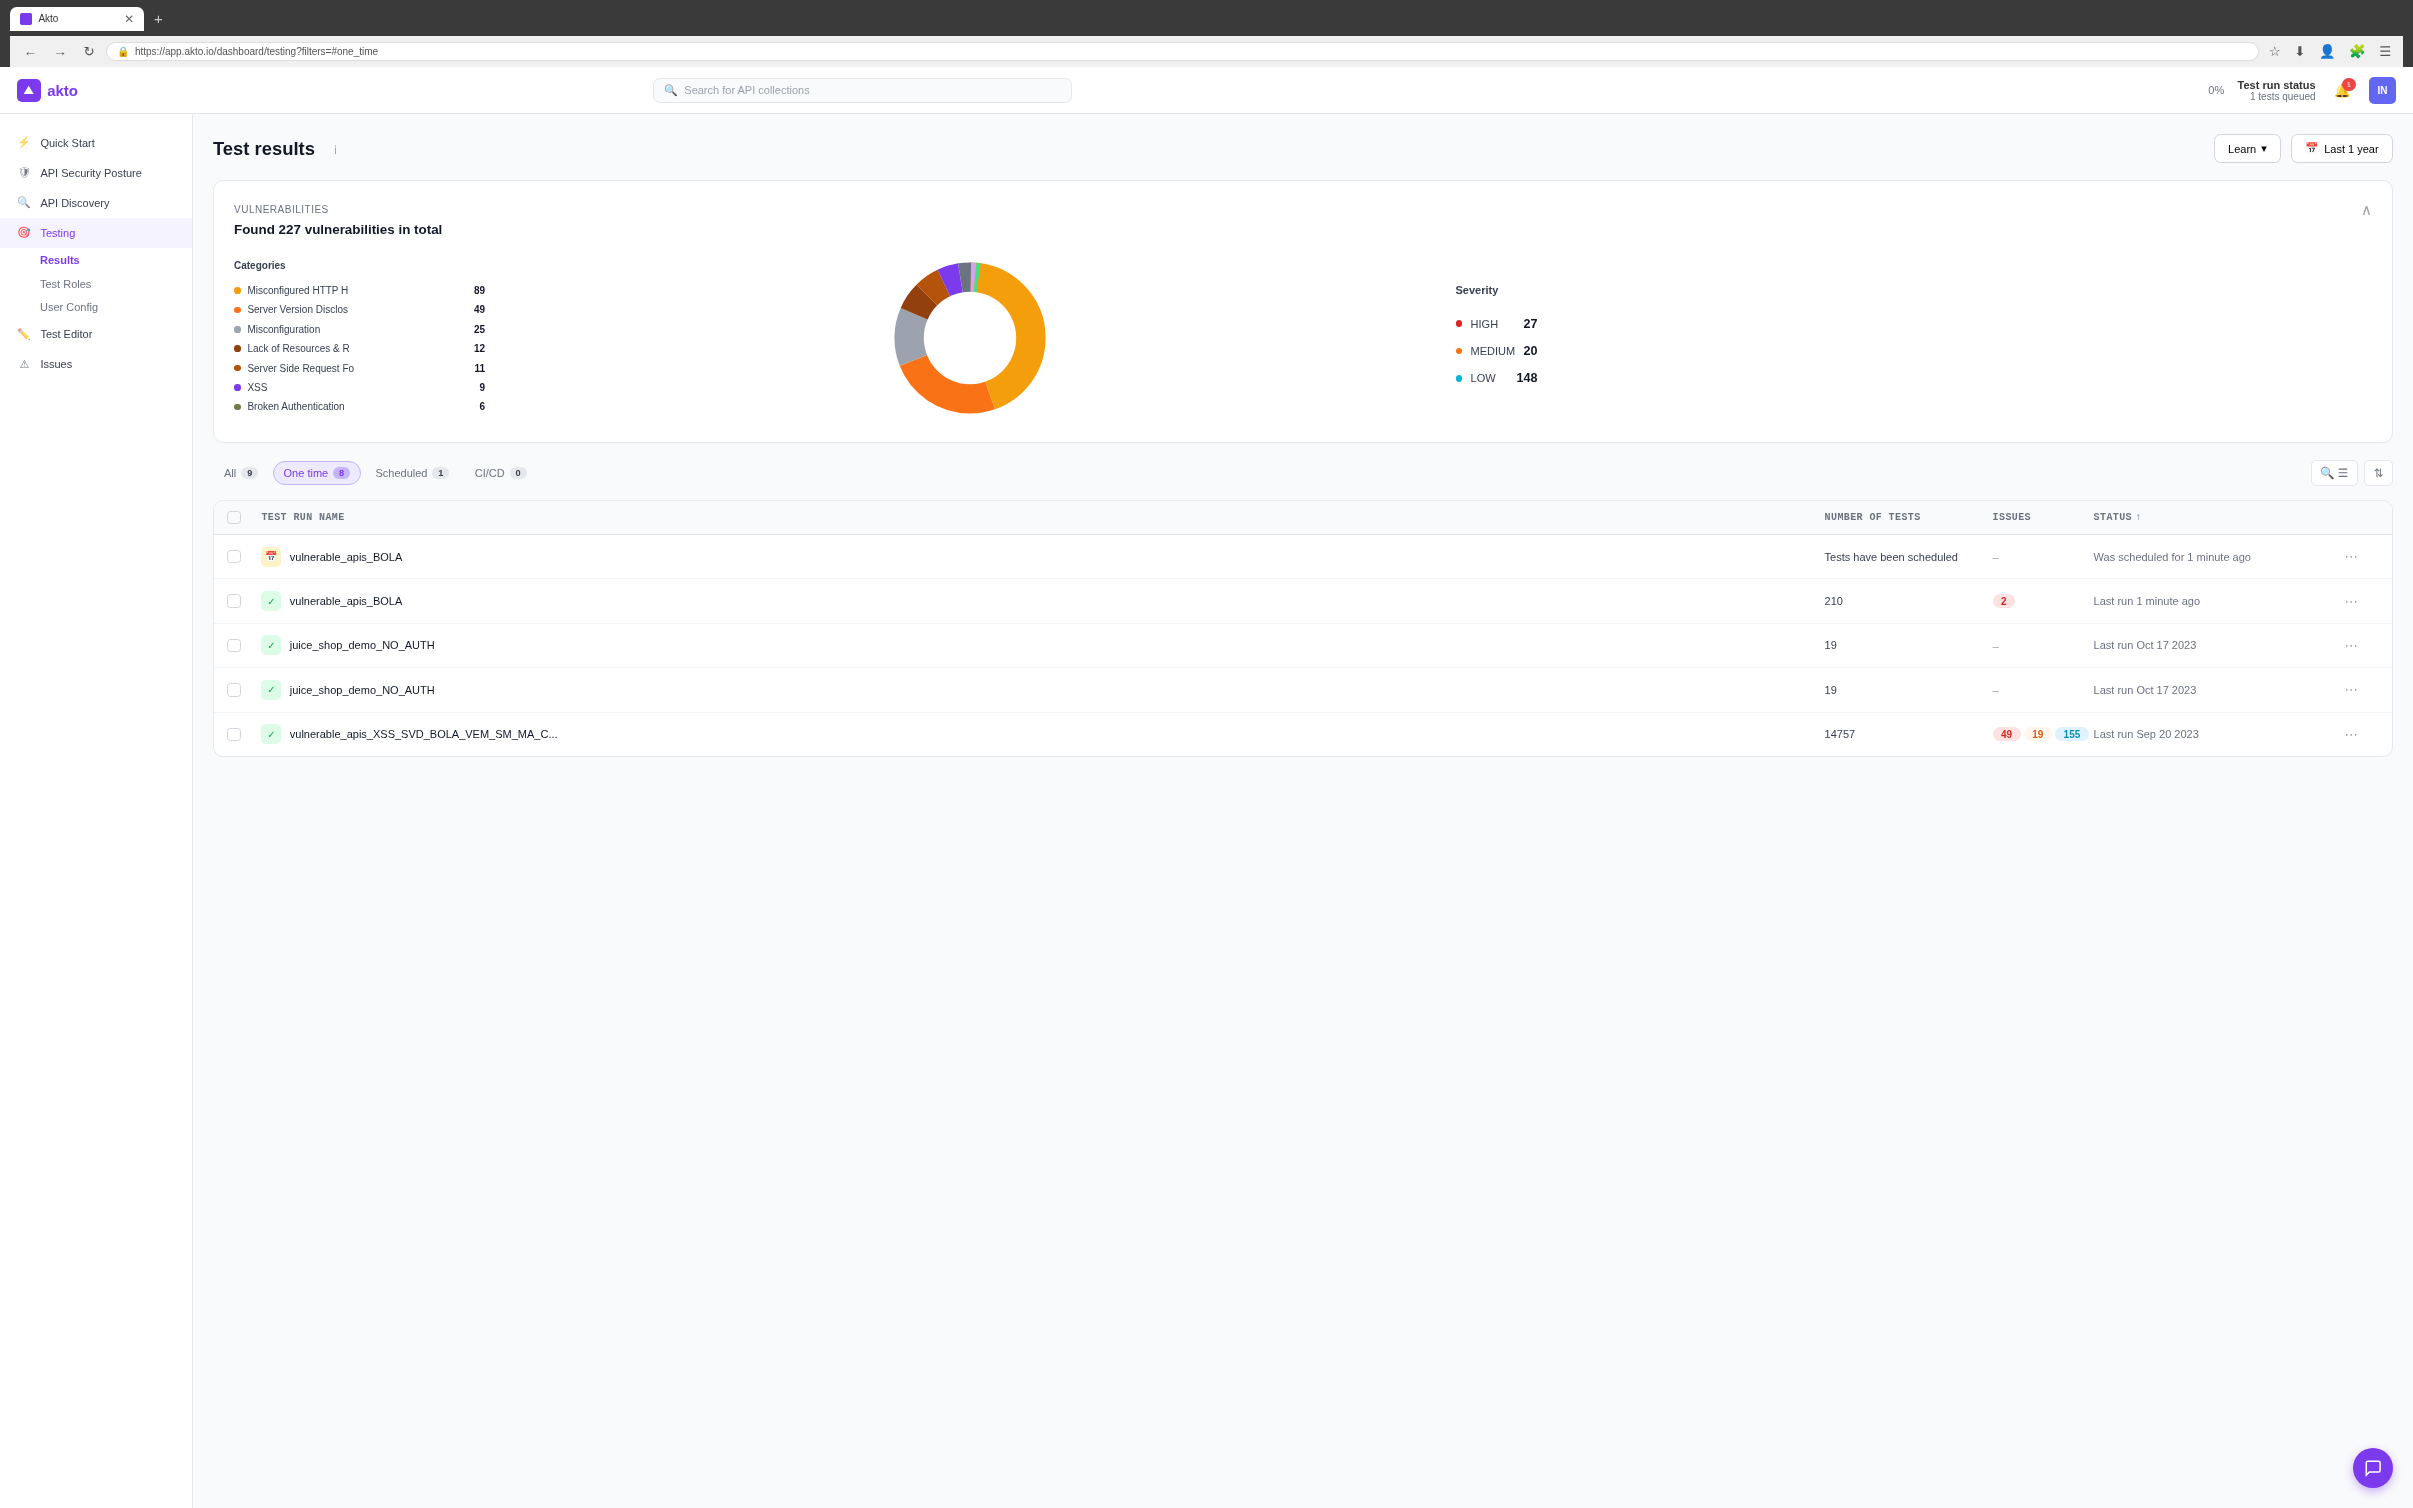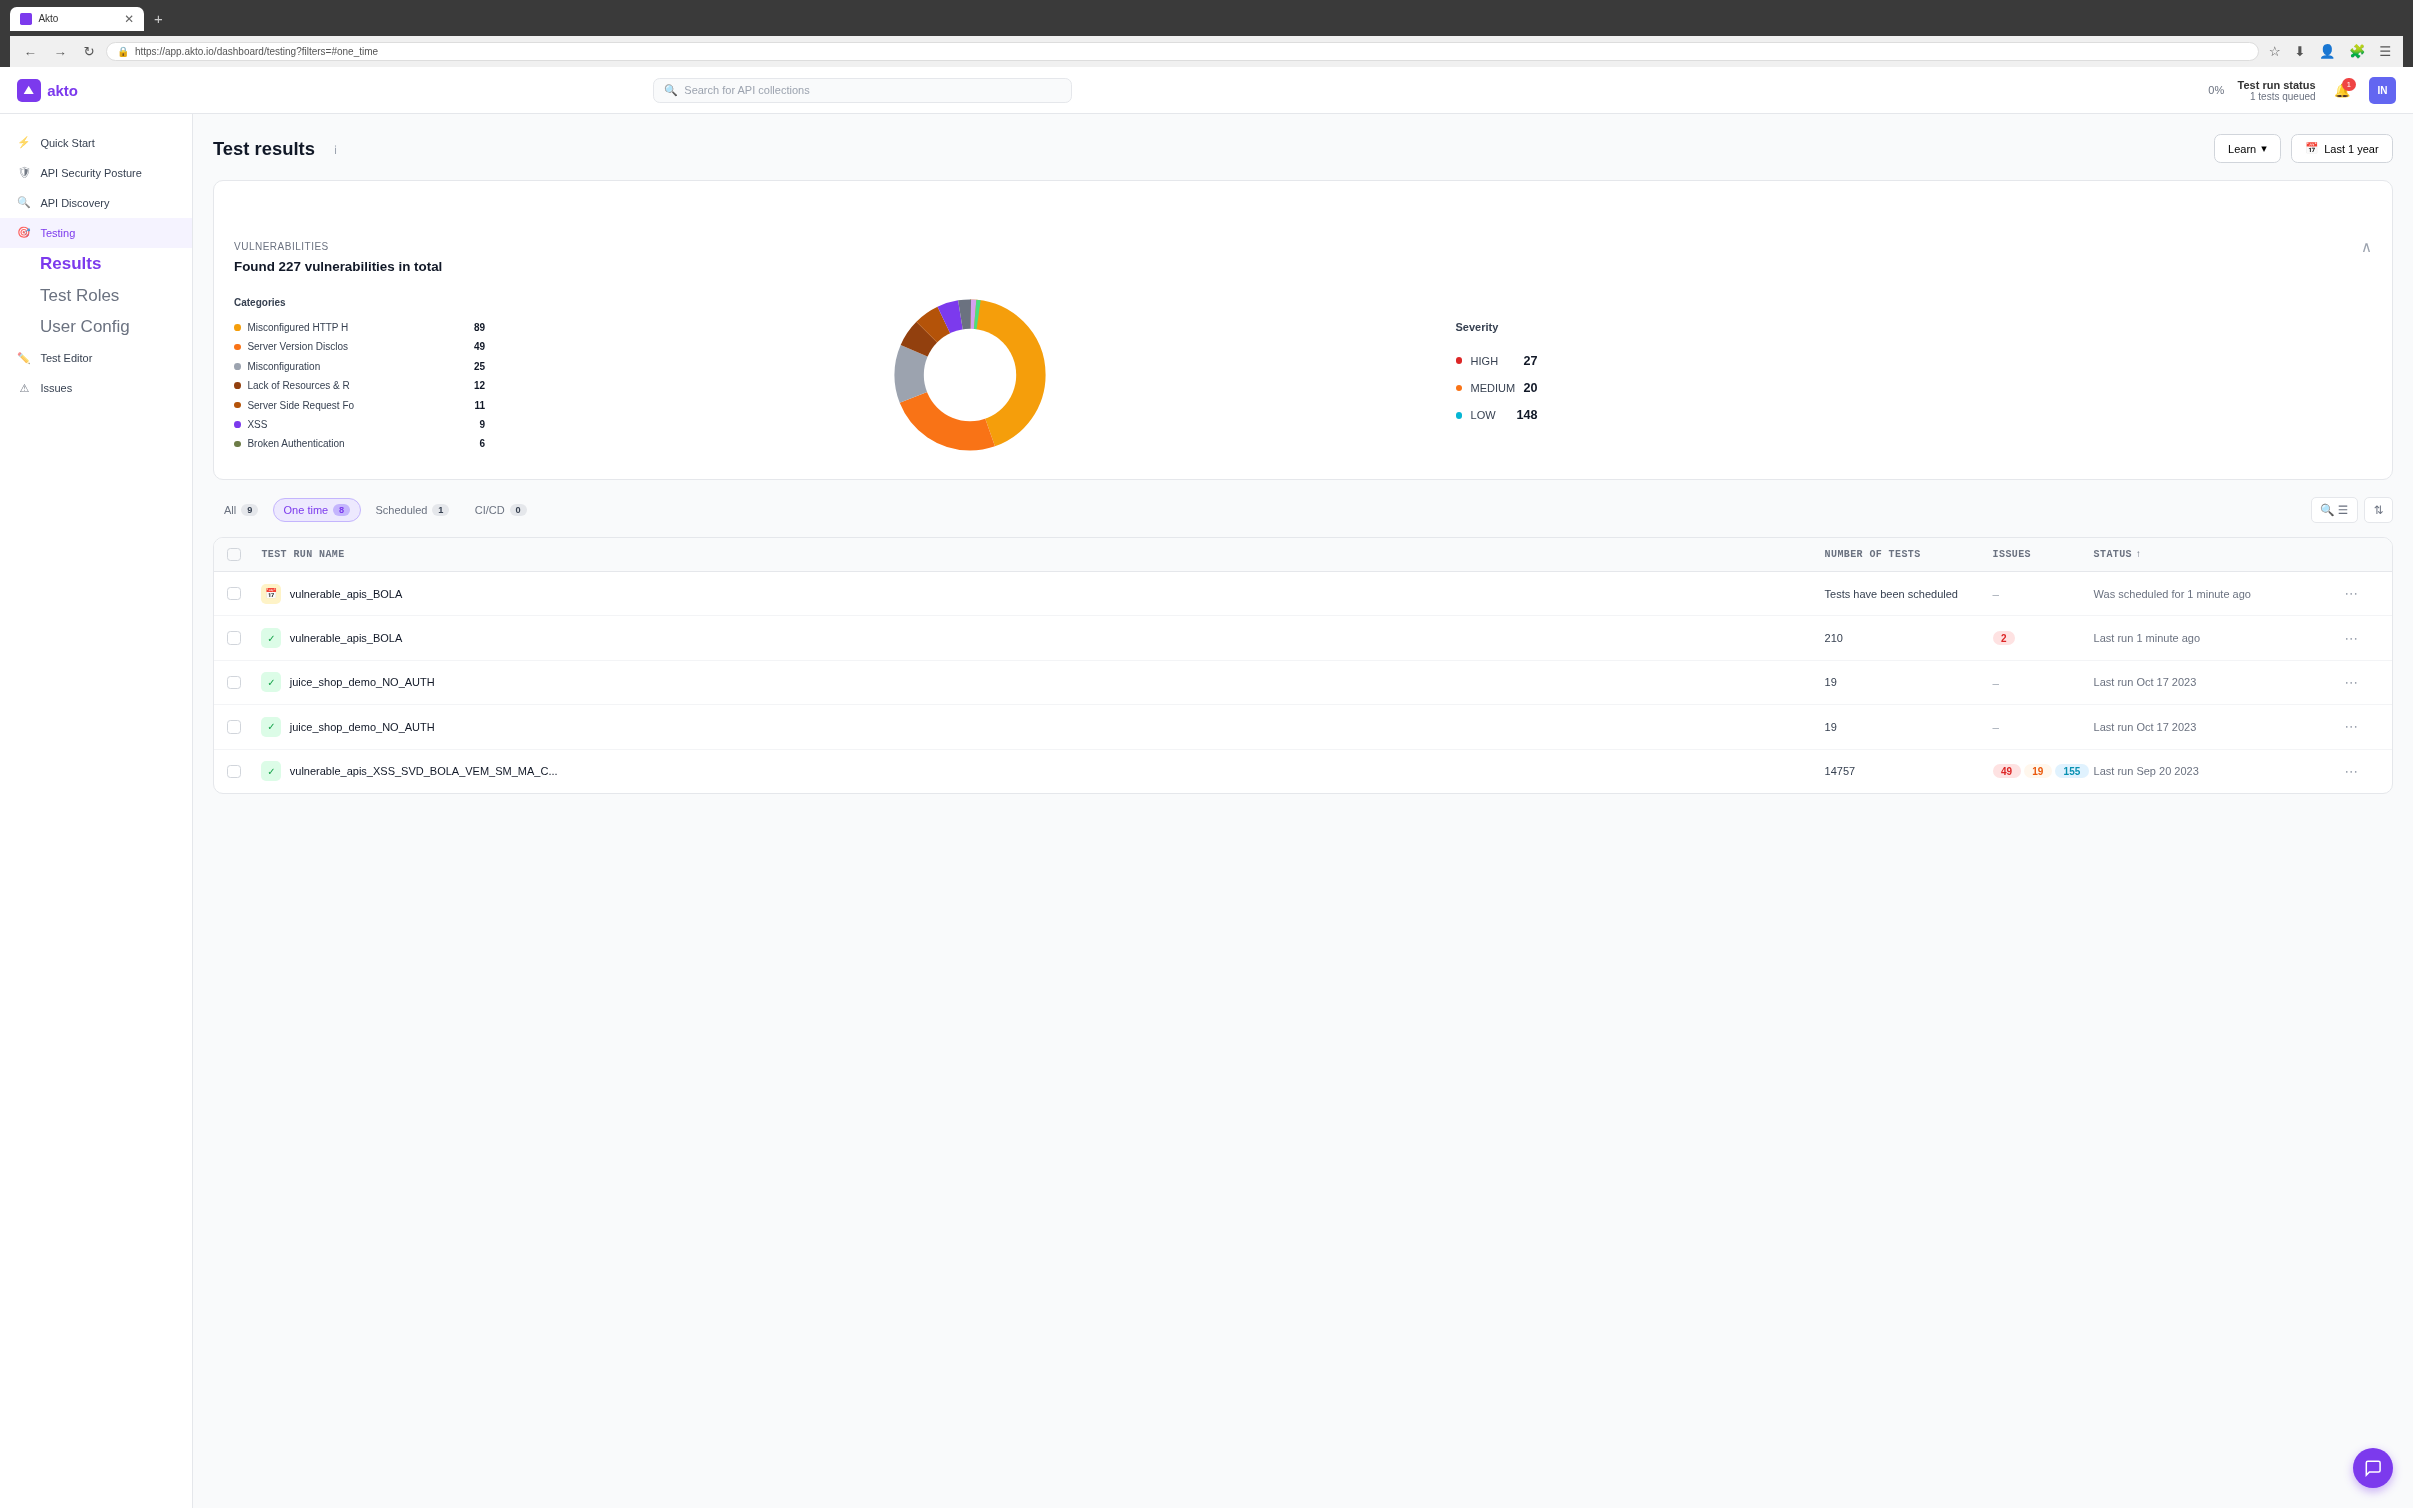--- a/index.html
+++ b/index.html
@@ -34,37 +34,37 @@
     .test-run-status .subtitle { color: #6b7280; }
     .notification-btn { position: relative; background: none; border: none; cursor: pointer; padding: 5px; }
     .notification-badge { position: absolute; top: 0; right: 0; background: #ef4444; color: white; font-size: 7.5px; border-radius: 50%; width: 13.4px; height: 13.4px; display: flex; align-items: center; justify-content: center; }
     .avatar { width: 27px; height: 27px; background: #6366f1; border-radius: 5px; display: flex; align-items: center; justify-content: center; color: white; font-size: 10px; font-weight: 700; }
 
     
     .sidebar { width: 193px; background: #fff; border-right: 0.8px solid #e5e7eb; padding: 13.4px 0; display: flex; flex-direction: column; flex-shrink: 0; }
     .sidebar-item { display: flex; align-items: center; gap: 8.4px; padding: 7.5px 17px; cursor: pointer; color: #374151; font-size: 11px; font-weight: 500; border-radius: 0; transition: background 0.1s; }
     .sidebar-item.active { color: #7c3aed; background: #f5f3ff; }
     .sidebar-item .item-icon { width: 15px; height: 15px; opacity: 0.7; display: flex; align-items: center; justify-content: center; }
-    .sidebar-sub-item { padding: 5.9px 17px 5.9px 40px; cursor: pointer; font-size: 17px; color: #6b7280; }
+    .sidebar-sub-item { padding: 5.9px 17px 5.9px 40px; cursor: pointer; font-size: 11px; color: #6b7280; }
     .sidebar-sub-item.active { color: #7c3aed; font-weight: 600; }
 
     
     .main-content { flex: 1; overflow-y: auto; background: #f9fafb; padding: 20px; }
 
     
     .page-header { display: flex; align-items: center; justify-content: space-between; margin-bottom: 17px; }
     .page-title-row { display: flex; align-items: center; gap: 19px; }
     .page-title { font-size: 18.4px; font-weight: 700; color: #111827; }
     .info-icon { color: #9ca3af; font-size: 11.7px; }
     .header-actions { display: flex; gap: 10px; }
     .btn-outline { border: 0.8px solid #d1d5db; background: #fff; padding: 6.7px 13.4px; border-radius: 6.7px; font-size: 11px; cursor: pointer; display: flex; align-items: center; gap: 5px; font-weight: 500; }
 
     
     .vuln-card { background: #fff; border: 0.8px solid #e5e7eb; border-radius: 10px; padding: 20px; margin-bottom: 17px; }
-    .vuln-header { display: flex; align-items: center; justify-content: space-between; margin-bottom: 3.4px; margin-top: 37px; }
+    .vuln-header { display: flex; align-items: center; justify-content: space-between; margin-bottom: 3.4px; }
     .vuln-label { font-size: 10px; color: #6b7280; text-transform: uppercase; letter-spacing: 0.05em; font-weight: 500; }
     .vuln-total { font-size: 13.4px; font-weight: 700; color: #111827; margin-bottom: 17px; }
     .vuln-content { display: grid; grid-template-columns: 251px 1fr 1fr; gap: 27px; align-items: center; }
     .categories-list { }
     .categories-title { font-size: 10px; font-weight: 600; color: #374151; margin-bottom: 10px; }
     .category-item { display: flex; align-items: center; gap: 6.7px; padding: 4.2px 0; font-size: 10px; color: #374151; }
     .category-dot { width: 6.7px; height: 6.7px; border-radius: 50%; flex-shrink: 0; }
     .category-name { flex: 1; overflow: hidden; text-overflow: ellipsis; white-space: nowrap; }
     .category-count { font-weight: 600; color: #111827; min-width: 20px; text-align: right; }
 

